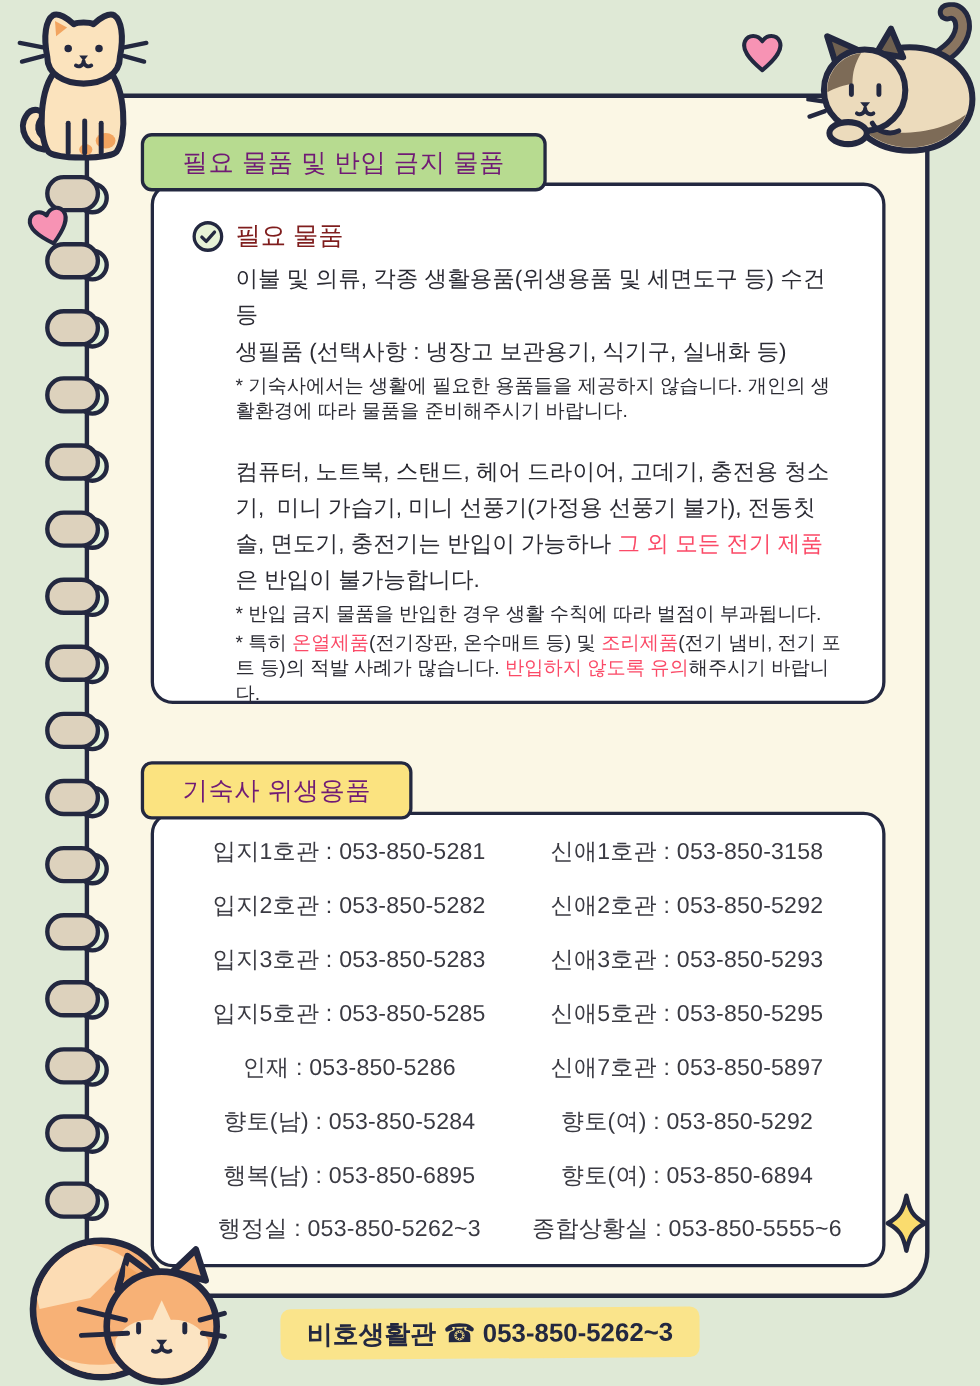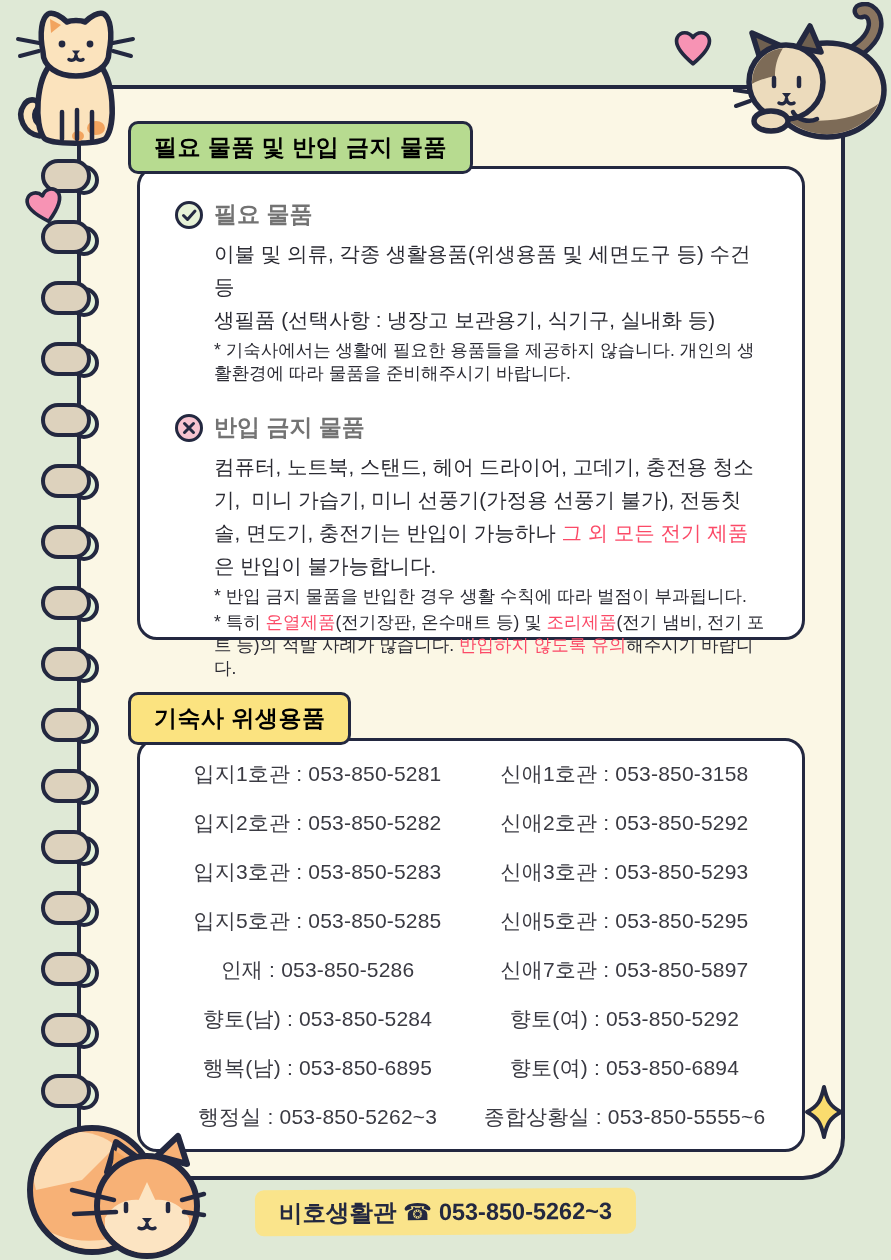--- a/index.html
+++ b/index.html
@@ -23,36 +23,36 @@
     background:#e4f2da;border:4px solid #232840;box-sizing:border-box;
   }
   .bind-hole .pill{
     position:absolute;left:0;top:0;width:50px;height:34px;border-radius:17px;
     background:#ddd2bd;border:4px solid #232840;box-sizing:border-box;
   }
   
   .badge{
     position:absolute;z-index:6;display:inline-block;
     border:3.5px solid #232840;border-radius:10px;
-    padding:8px 23px;font-size:23px;font-weight:700;color:#000000;
+    padding:8px 35px;font-size:23px;font-weight:400;color:#701a75;
     letter-spacing:0.5px;white-space:nowrap;
   }
   #badge-items{left:128px;top:121px;background:#b7db90;}
   #badge-contacts{left:128px;top:692px;background:#fbe380;}
   
   .card{
     position:absolute;background:#ffffff;border:3px solid #232840;
     border-radius:20px;box-sizing:border-box;z-index:3;
   }
   #card-items{left:137px;top:166px;width:668px;height:474px;padding:30px 36px 0 34px;}
   #card-contacts{
     left:137px;top:738px;width:668px;height:414px;
     display:flex;flex-direction:column;justify-content:flex-start;padding:8px 24px;
   }
-  .sec-head{display:flex;align-items:center;gap:10px;font-size:23px;font-weight:700;color:#737373;}
+  .sec-head{display:flex;align-items:center;gap:10px;font-size:23px;font-weight:400;color:#7f1d1d;}
   .sec-head .ic{flex:0 0 auto;width:30px;height:30px;}
   .sec-body{margin:7px 0 0 40px;font-size:20.5px;line-height:33px;white-space:pre-wrap;}
   .sec-note{margin:3px 0 0 40px;font-size:17.5px;line-height:23px;white-space:pre-wrap;}
   .sec+.sec{margin-top:27px;}
   .red-text{color:#fb4a67;}
   
   .contact-row{flex:1;display:grid;grid-template-columns:1fr 1fr;align-items:center;}
   .contact-cell{text-align:center;font-size:21px;color:#3a3a42;letter-spacing:0.2px;white-space:nowrap;}
   
   .footer{position:absolute;left:0;right:0;top:1189px;display:flex;justify-content:center;z-index:2;}
@@ -149,29 +149,20 @@
           </svg>
         </span>
         <span>필요 물품</span>
       </div>
       <div class="sec-body">이불 및 의류, 각종 생활용품(위생용품 및 세면도구 등) 수건 등</div>
       <div class="sec-body" style="margin-top:0">생필품 (선택사항 : 냉장고 보관용기, 식기구, 실내화 등)</div>
       <div class="sec-note">* 기숙사에서는 생활에 필요한 용품들을 제공하지 않습니다. 개인의 생활환경에 따라 물품을 준비해주시기 바랍니다.</div>
     </div>
 
     <div class="sec">
-      <div class="sec-head">
-        <span class="ic">
-          <svg viewBox="0 0 30 30" width="30" height="30">
-            <circle cx="15" cy="15" r="12.5" fill="#f6c3cf" stroke="#232840" stroke-width="3"></circle>
-            <path d="M10.5 10.5 L19.5 19.5 M19.5 10.5 L10.5 19.5" stroke="#232840" stroke-width="3" stroke-linecap="round"></path>
-          </svg>
-        </span>
-        <span>반입 금지 물품</span>
-      </div>
       <div class="sec-body"><span>컴퓨터, 노트북, 스탠드, 헤어 드라이어, 고데기, 충전용 청소기,  미니 가습기, 미니 선풍기(가정용 선풍기 불가), 전동칫솔, 면도기, 충전기는 반입이 가능하나 </span><span class="red-text">그 외 모든 전기 제품</span><span>은 반입이 불가능합니다.</span></div>
       <div class="sec-note">* 반입 금지 물품을 반입한 경우 생활 수칙에 따라 벌점이 부과됩니다.</div>
       <div class="sec-note"><span>* 특히 </span><span class="red-text">온열제품</span><span>(전기장판, 온수매트 등) 및 </span><span class="red-text">조리제품</span><span>(전기 냄비, 전기 포트 등)의 적발 사례가 많습니다. </span><span class="red-text">반입하지 않도록 유의</span><span>해주시기 바랍니다.</span></div>
     </div>
   </div>
 
   <div class="card" id="card-contacts">
 
       <div class="contact-row">
         <span class="contact-cell">입지1호관 : 053-850-5281</span>

